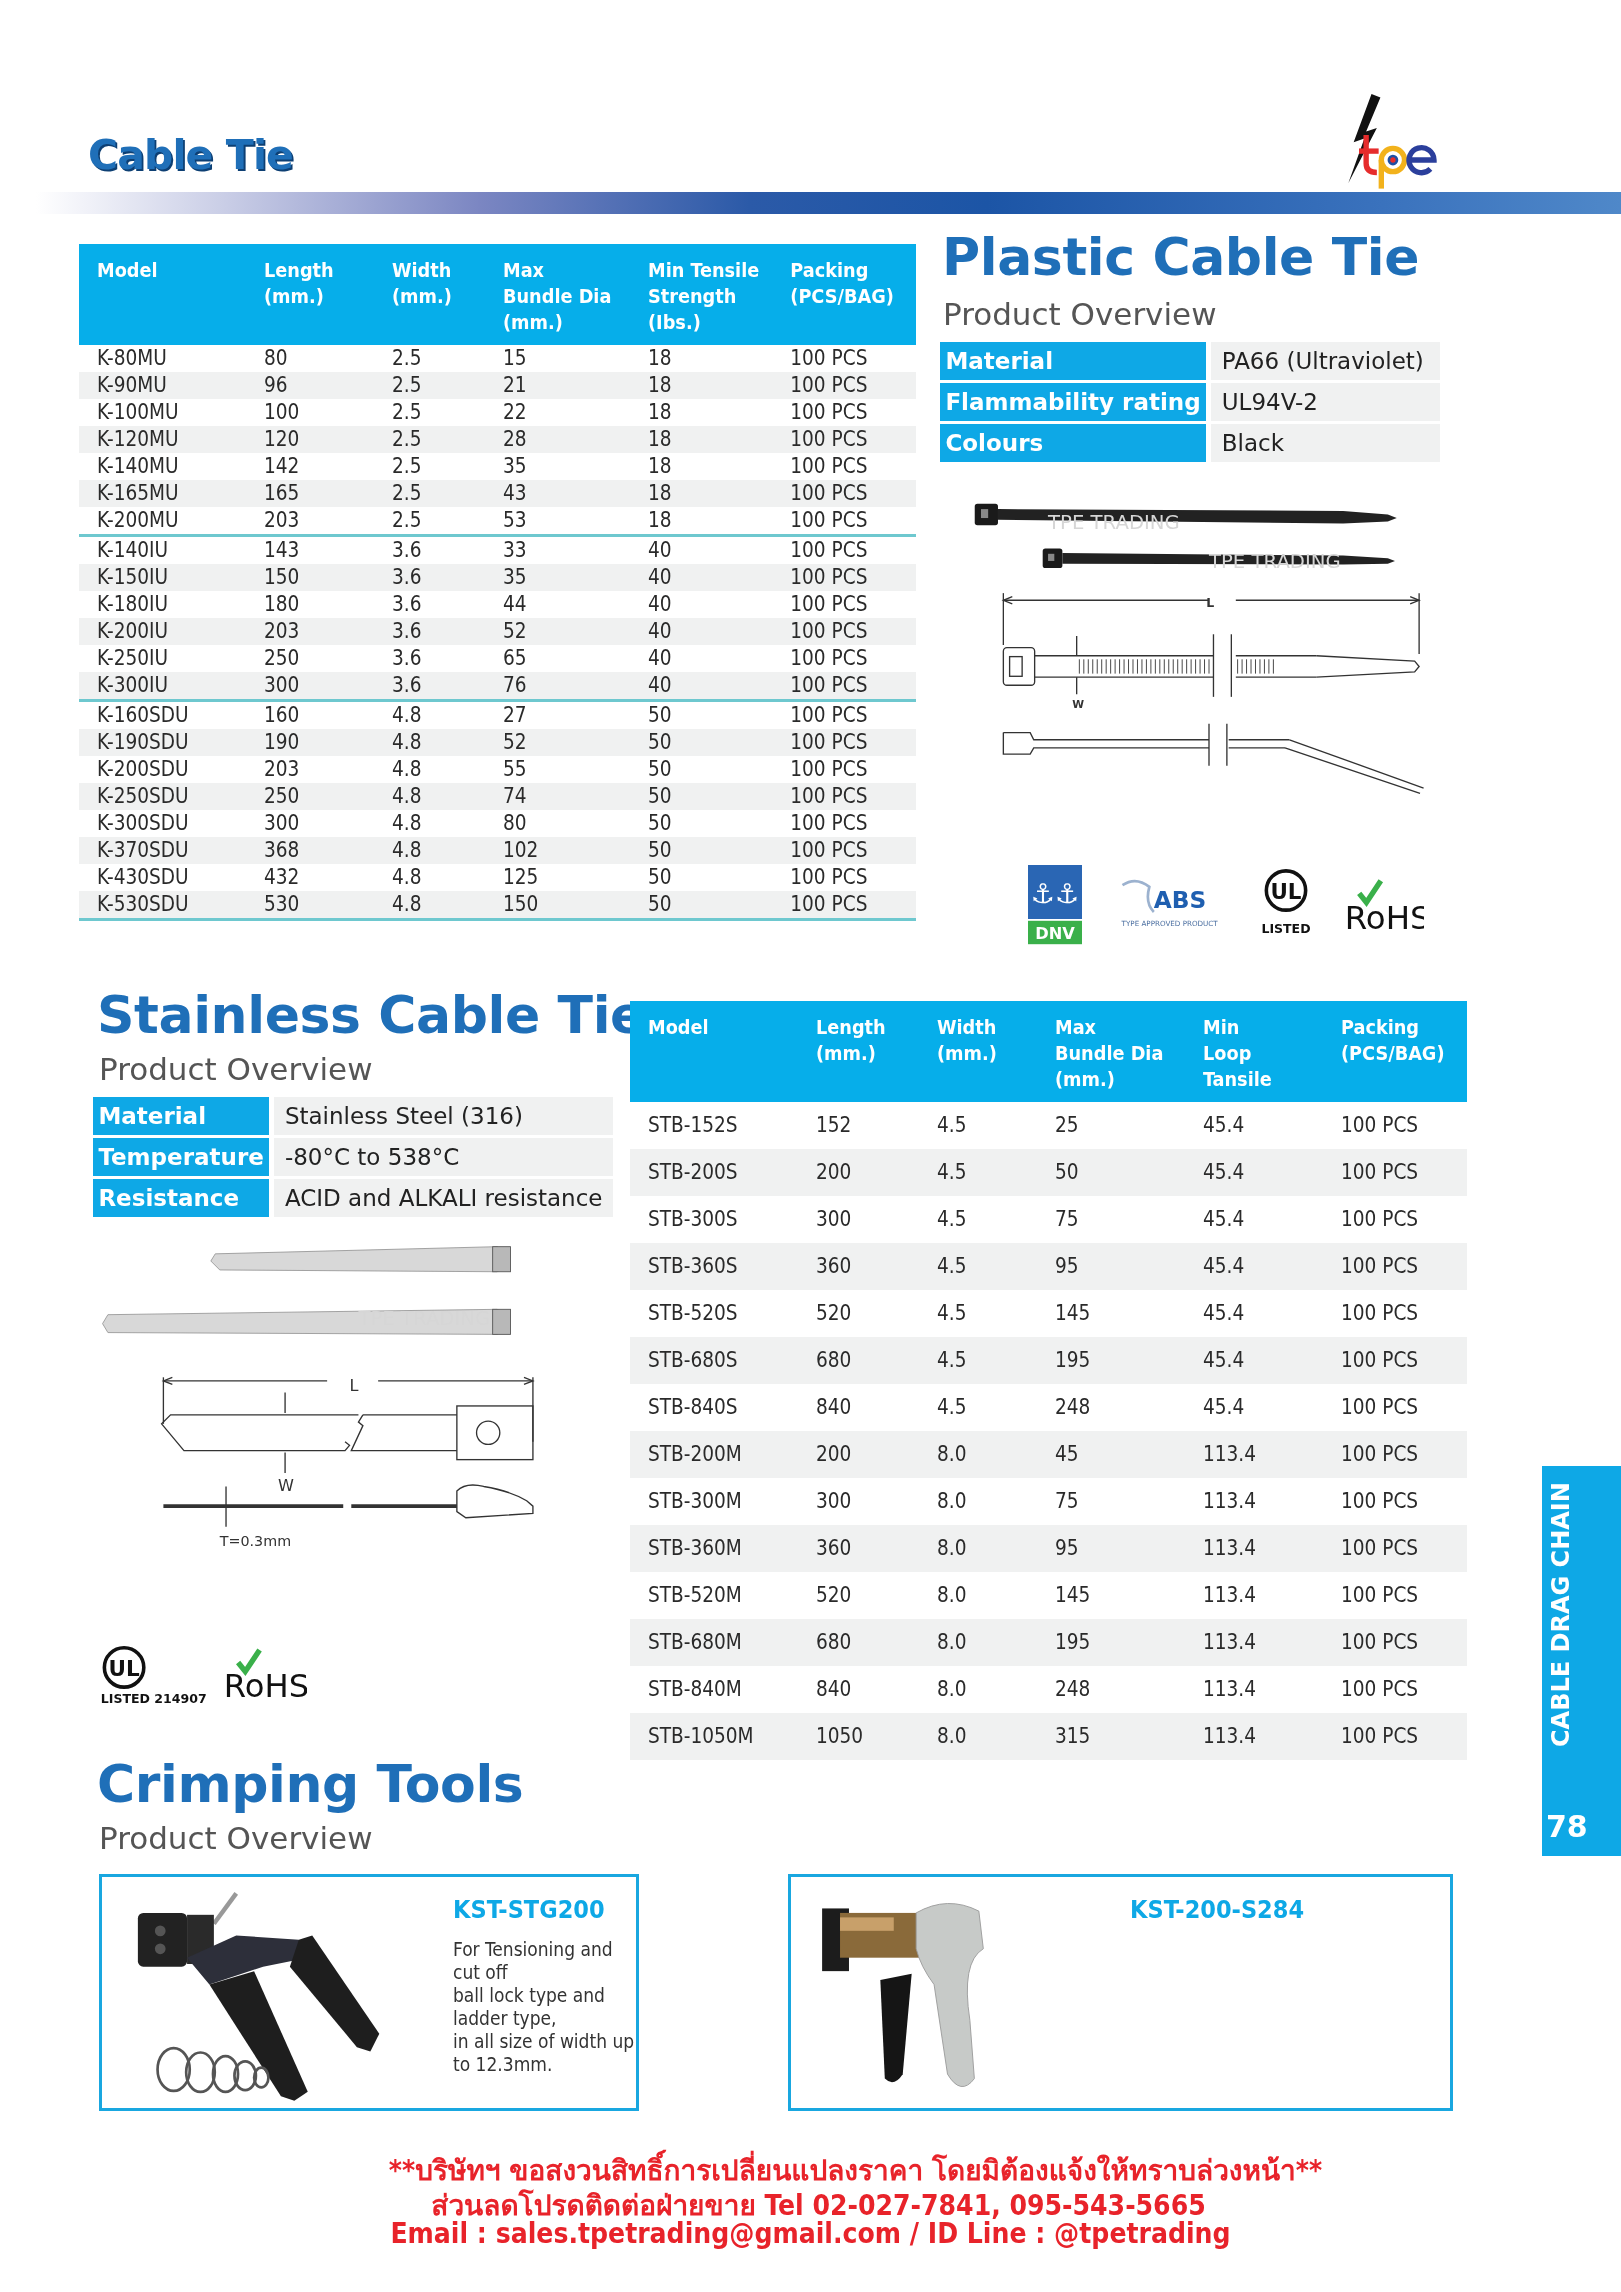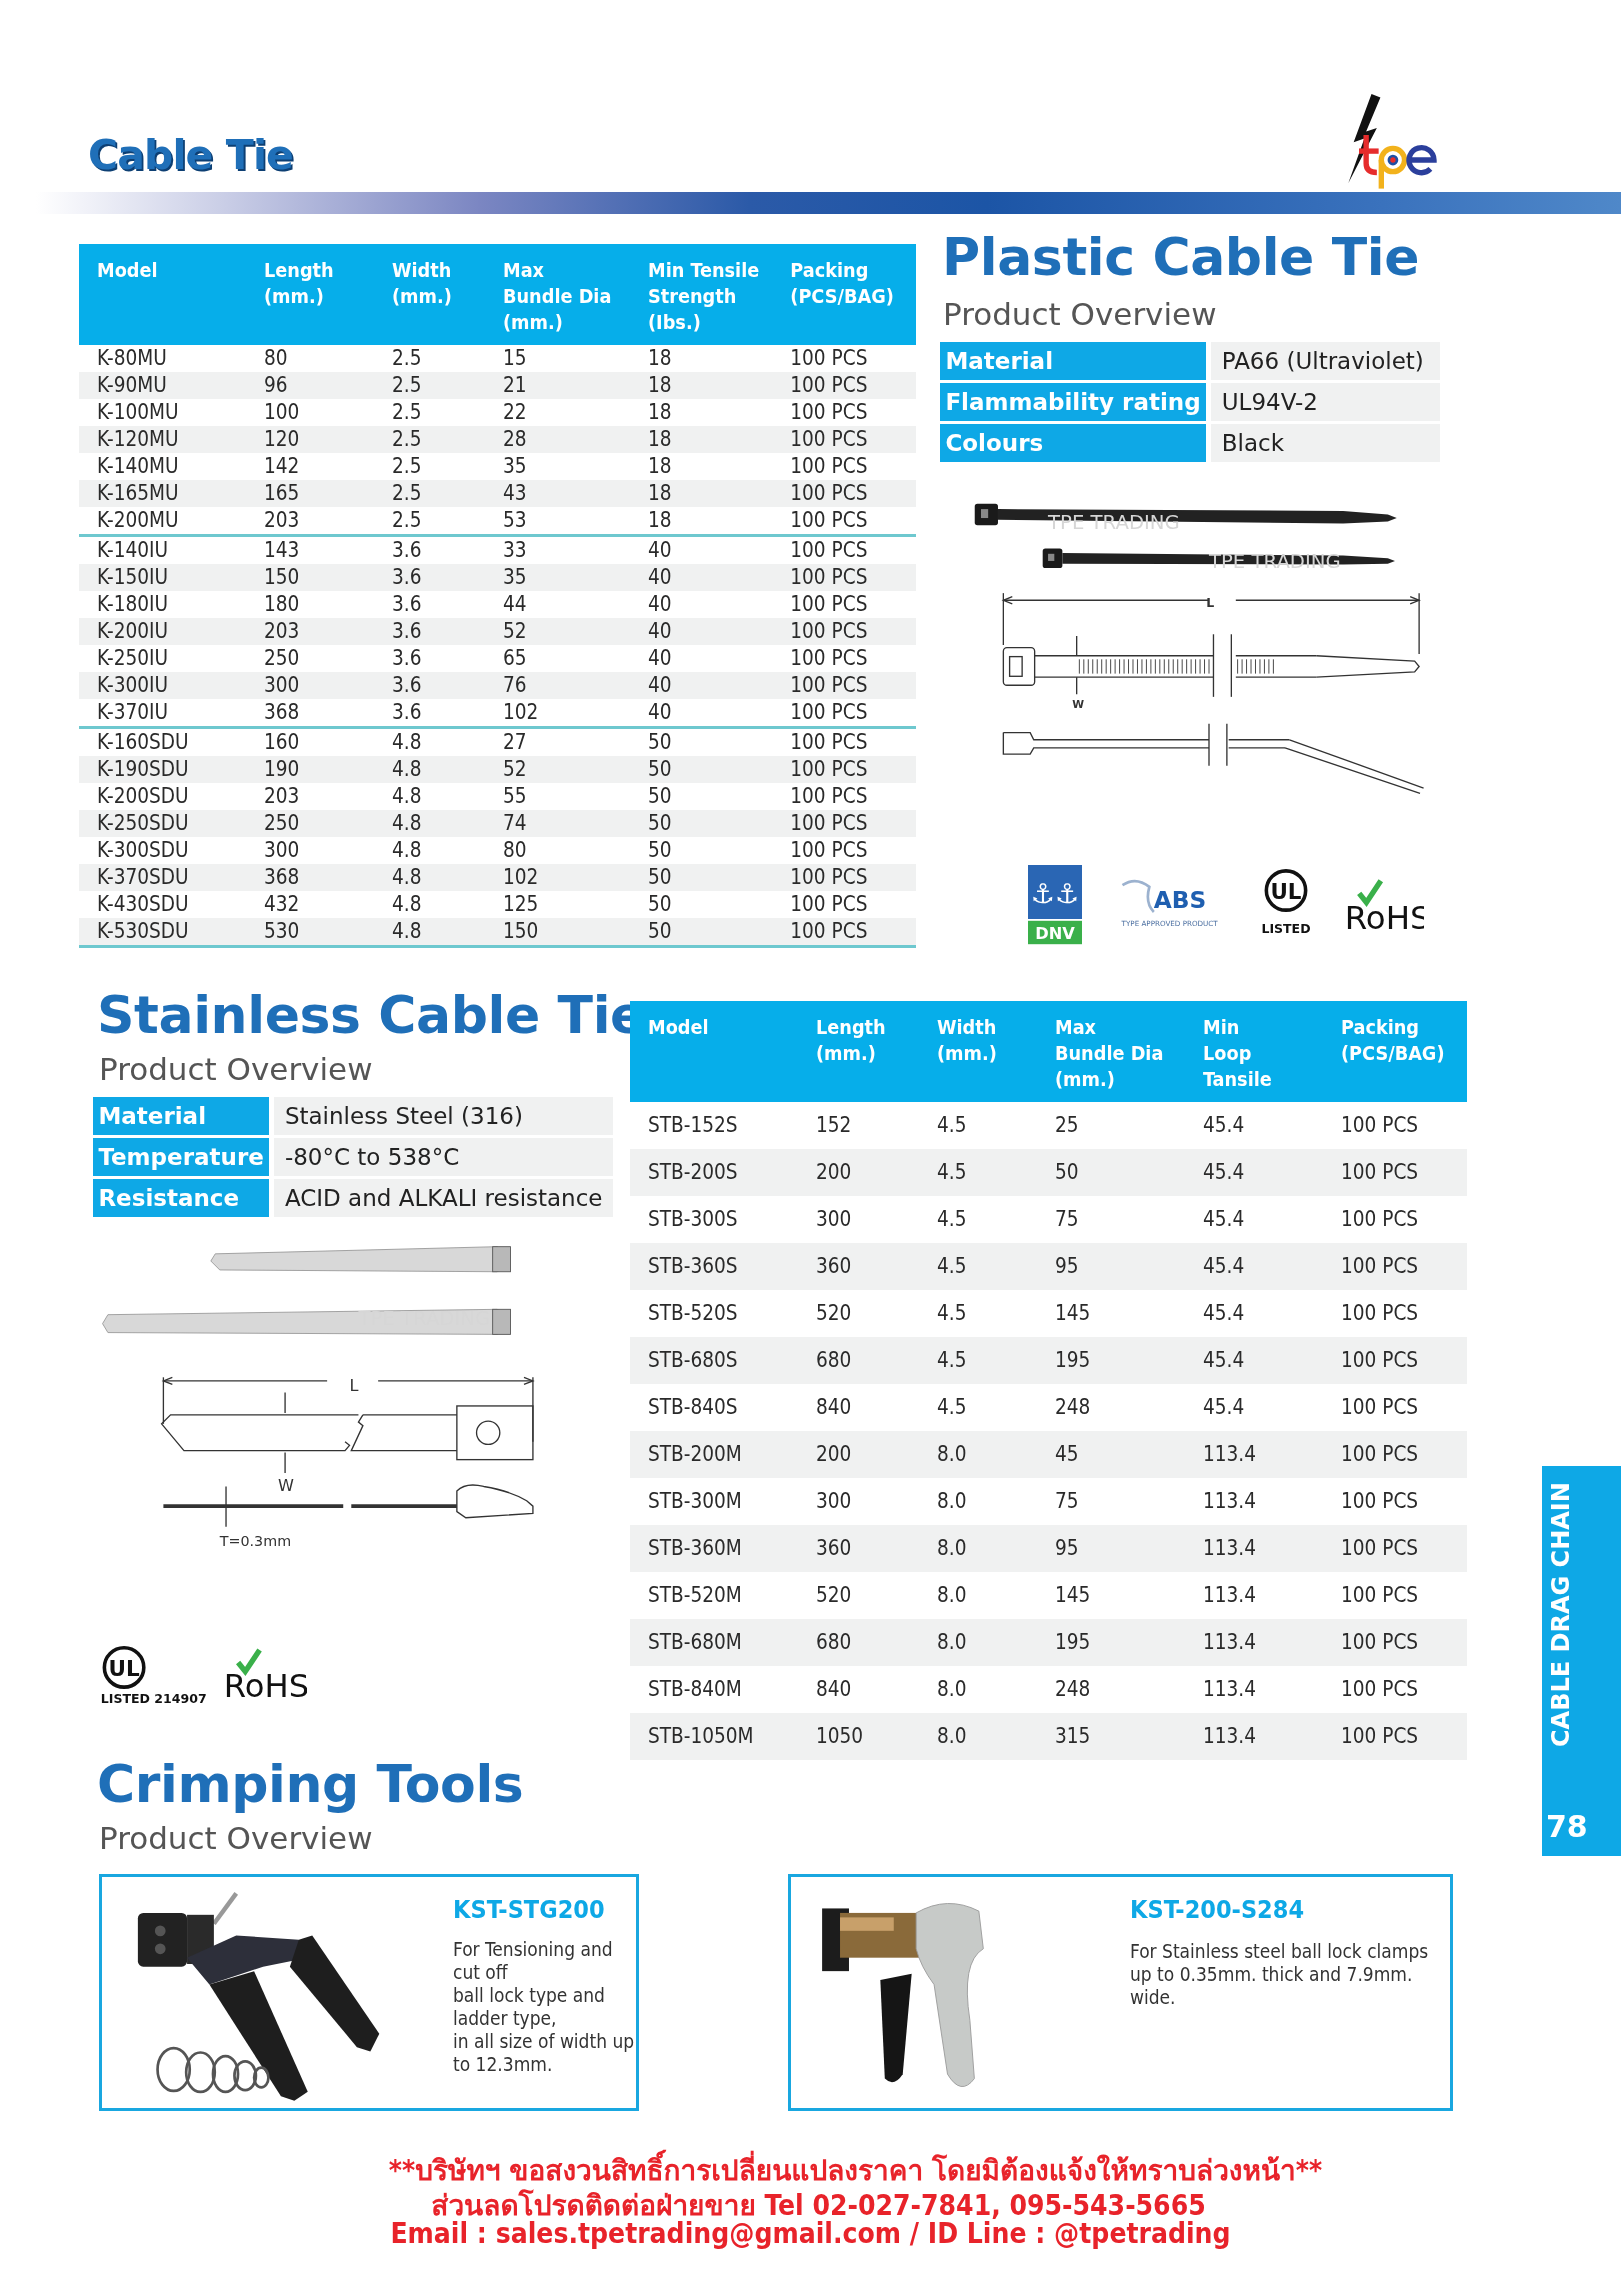--- a/index.html
+++ b/index.html
@@ -202,28 +202,20 @@
         <td>3.6</td>
         <td>65</td>
         <td>40</td>
         <td style="padding-left: 14.3px;">100 PCS</td>
       </tr>
       <tr class="alt">
         <td>K-300IU</td>
         <td>300</td>
         <td>3.6</td>
         <td>76</td>
-        <td>40</td>
-        <td style="padding-left: 14.3px;">100 PCS</td>
-      </tr>
-      <tr>
-        <td>K-370IU</td>
-        <td>368</td>
-        <td>3.6</td>
-        <td>102</td>
         <td>40</td>
         <td style="padding-left: 14.3px;">100 PCS</td>
       </tr>
       <tr class="group-start">
         <td>K-160SDU</td>
         <td>160</td>
         <td>4.8</td>
         <td>27</td>
         <td>50</td>
         <td style="padding-left: 14.3px;">100 PCS</td>
@@ -640,23 +632,18 @@
 
 <div class="tool-card" style="left:788px; width:665px;padding-left:27px;">
   <svg style="left:22.4px; top:18px;" width="269" height="206" viewBox="0 0 300 230">
     <rect x="10" y="15" width="30" height="70" fill="#1c1c1c"></rect>
     <rect x="30" y="20" width="90" height="50" fill="#8a6a3a"></rect>
     <rect x="30" y="25" width="60" height="15" fill="#c8a06a"></rect>
     <path d="M115 20 Q150 0 185 18 L190 60 Q165 75 175 140 L180 205 Q165 225 150 200 L135 100 Q120 80 115 60 Z" fill="#c7cac8" stroke="#999"></path>
     <path d="M75 95 L110 88 L100 200 Q90 215 80 205 Z" fill="#151515"></path>
   </svg>
   <div class="tool-name" style="left:339px; top:18px;">KST-200-S284</div>
-  <div class="tool-desc" style="left:339px; top:63px;">
-    <div>For Stainless steel ball lock clamps</div>
-    <div>up to 0.35mm. thick and 7.9mm.</div>
-    <div>wide.</div>
-  </div>
 </div>
 
 <div class="footer footer-1">**บริษัทฯ ขอสงวนสิทธิ์การเปลี่ยนแปลงราคา โดยมิต้องแจ้งให้ทราบล่วงหน้า**</div>
 <div class="footer footer-2">ส่วนลดโปรดติดต่อฝ่ายขาย Tel 02-027-7841, 095-543-5665</div>
 <div class="footer footer-3">Email : sales.tpetrading@gmail.com / ID Line : @tpetrading</div>
 
 
 </body></html>

